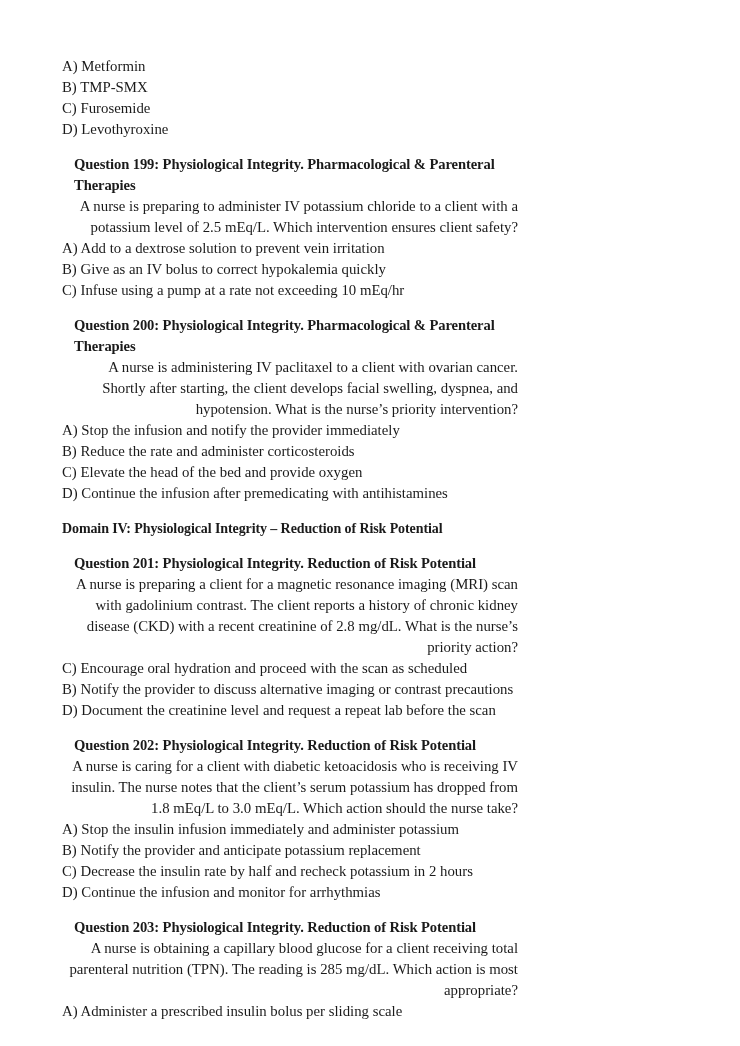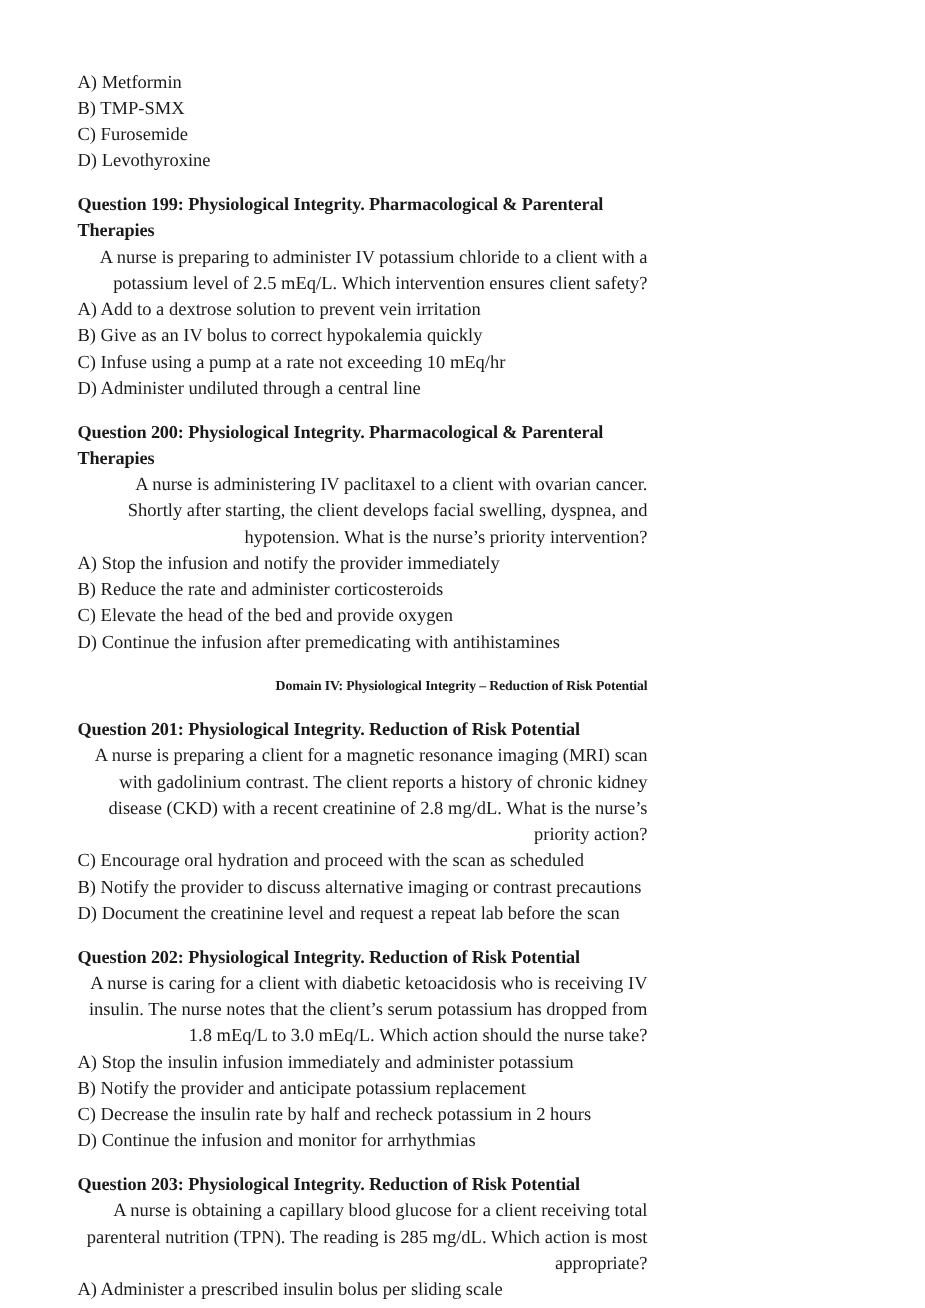--- a/index.html
+++ b/index.html
@@ -25,30 +25,29 @@
   }
   .block {
     margin: 0 0 14px 0;
   }
   .block:last-child { margin-bottom: 0; }
 
   .qheading {
     font-size: 14.6px;
     font-weight: bold;
     line-height: 21px;
-    margin: 0 0 0 0;
+    margin: 0 0 0 12px;
     letter-spacing: -0.1px;
   }
   .domheading {
-    font-size: 11px;
+    font-size: 14px;
     font-weight: bold;
     line-height: 21px;
     margin: 0;
     letter-spacing: -0.1px;
-    text-align: right;
   }
   .stem {
     font-size: 14.8px;
     line-height: 21px;
     margin: 0;
     text-align: right;
   }
   .option {
     font-size: 14.8px;
     line-height: 21px;
@@ -72,21 +71,20 @@
     </div>
   </div>
 
   <div class="block">
     <div class="qheading">Question 199: Physiological Integrity. Pharmacological &amp; Parenteral Therapies</div>
     <div class="stem">A nurse is preparing to administer IV potassium chloride to a client with a potassium level of 2.5 mEq/L. Which intervention ensures client safety?</div>
     <div class="opt-list">
       <div class="option">A) Add to a dextrose solution to prevent vein irritation</div>
       <div class="option">B) Give as an IV bolus to correct hypokalemia quickly</div>
       <div class="option">C) Infuse using a pump at a rate not exceeding 10 mEq/hr</div>
-      <div class="option">D) Administer undiluted through a central line</div>
     </div>
   </div>
 
   <div class="block">
     <div class="qheading">Question 200: Physiological Integrity. Pharmacological &amp; Parenteral Therapies</div>
     <div class="stem">A nurse is administering IV paclitaxel to a client with ovarian cancer. Shortly after starting, the client develops facial swelling, dyspnea, and hypotension. What is the nurse’s priority intervention?</div>
     <div class="opt-list">
       <div class="option">A) Stop the infusion and notify the provider immediately</div>
       <div class="option">B) Reduce the rate and administer corticosteroids</div>
       <div class="option">C) Elevate the head of the bed and provide oxygen</div>

